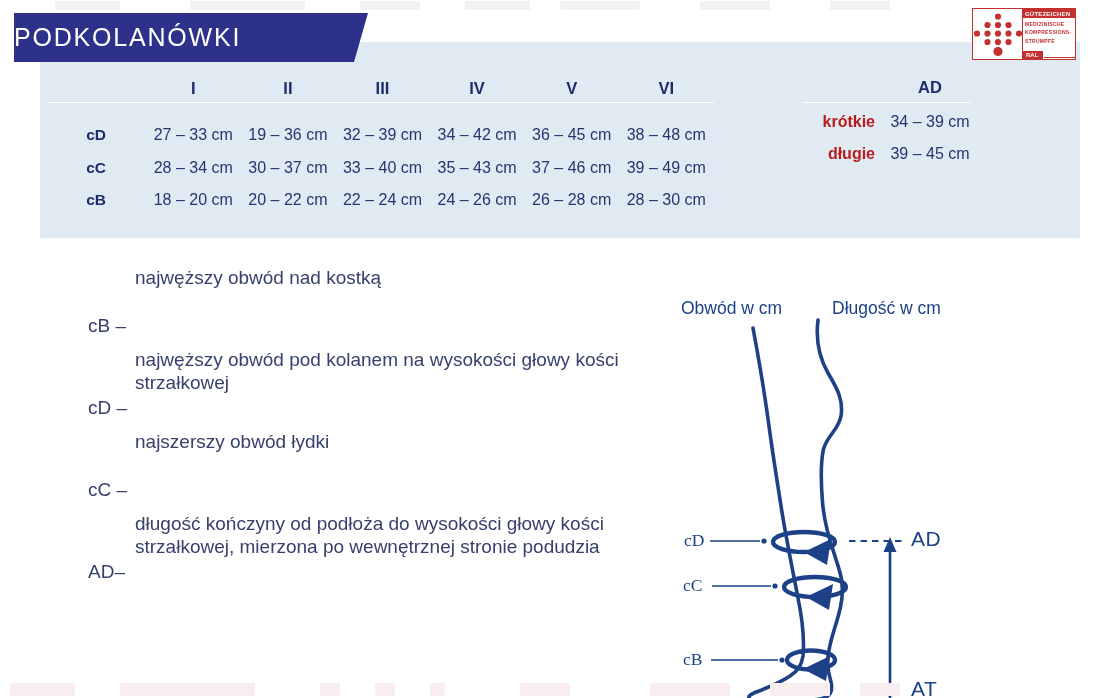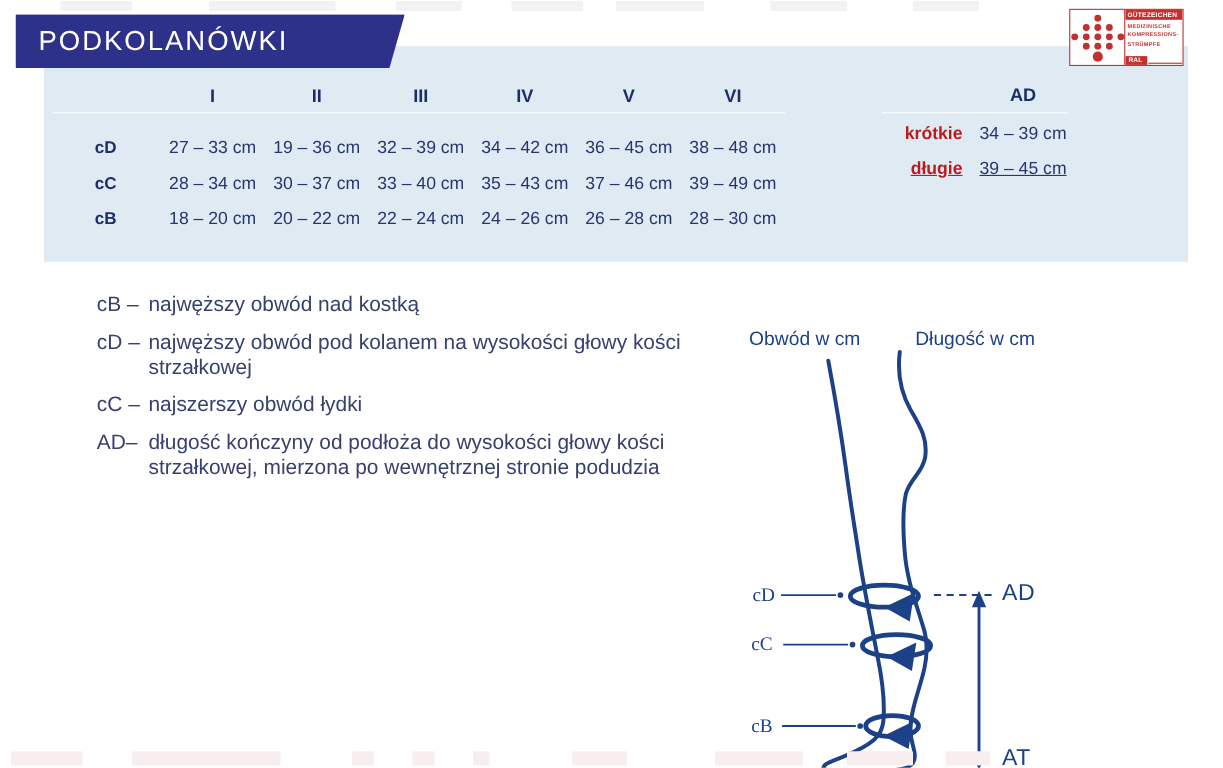--- a/index.html
+++ b/index.html
@@ -13,61 +13,61 @@
   .edge-strip.top { top:0; height:12px; }
   .edge-strip.bottom { bottom:0; height:18px; }
   .ghost { position:absolute; border-radius:1px; }
   .edge-strip.top .ghost { top:1px; height:9px; background:#f2f2f4; }
   .edge-strip.bottom .ghost { top:3px; height:13px; background:#f8eef0; }
 
   
   .banner { position:absolute; left:14px; top:13px; width:354px; height:49px;
             background:#2d3189; clip-path:polygon(0 0,100% 0,calc(100% - 14px) 100%,0 100%);
             display:flex; align-items:center; z-index:3; }
-  .banner .title { color:#ffffff; font-size:25px; letter-spacing:1.8px; margin-left:21px; font-weight:400; }
+  .banner .title { color:#ffffff; font-size:25px; letter-spacing:1.8px; font-weight:400; }
 
   
   .panel { position:absolute; left:40px; top:42px; width:1040px; height:196px; background:#dfeaf3; z-index:1; }
   .t-row { position:absolute; left:8px; height:20px; display:grid;
            grid-template-columns:98px repeat(6,94.6px); align-items:center; color:#27356f; }
   .t-row .t-label { text-align:right; padding-right:40px; font-weight:bold; font-size:15.5px; color:#1d2d6b; }
   .t-row .t-cell { text-align:center; font-size:16px; }
   .t-head { top:36px; }
   .t-head .t-cell { font-weight:bold; font-size:16.5px; color:#1d2d6b; }
   .rule { position:absolute; height:1px; background:rgba(255,255,255,0.92); }
   .main-rule { left:8px; top:60px; width:666px; }
   .ad-rule   { left:762px; top:60px; width:169px; }
   .row-cd { top:83px; } .row-cc { top:116px; } .row-cb { top:148px; }
   .ad-header { position:absolute; left:850px; top:36px; width:80px; text-align:center;
                font-weight:bold; font-size:16.5px; color:#1d2d6b; }
   .ad-label { position:absolute; left:715px; width:120px; text-align:right;
               font-weight:bold; font-size:16px; color:#b91c1c; }
   .ad-value { position:absolute; left:830px; width:120px; text-align:center;
               font-size:16px; color:#27356f; }
-  .ad-r1 { top:71px; } .ad-r2 { top:103px;text-decoration:underline; }
+  .ad-r1 { top:71px; } .ad-r2 { top:103px; }
 
   
   .seal { position:absolute; left:972px; top:8px; width:104px; height:52px; background:#ffffff;
           border:1px solid #c3302f; display:flex; z-index:4; }
   .seal-dots { width:50px; border-right:1px solid #c3302f; flex:none; }
   .seal-text { flex:1; display:flex; flex-direction:column; overflow:hidden; }
   .seal-band { background:#c3302f; color:#ffffff; font-size:6px; font-weight:bold;
                letter-spacing:0.2px; padding:2px 2px 1px 2px; white-space:nowrap; }
   .seal-line { color:#c3302f; font-size:5px; font-weight:bold; letter-spacing:0.3px;
                padding-left:2px; margin-top:2.6px; white-space:nowrap; }
   .seal-ral-row { margin-top:auto; display:flex; align-items:flex-end; }
   .seal-ral { background:#c3302f; color:#ffffff; font-size:6px; font-weight:bold;
               padding:1px 5px 1px 3px; }
   .seal-ral-tail { flex:1; height:1px; background:#c3302f; margin-bottom:1px; margin-left:1px; }
 
   
   .legend { position:absolute; left:88px; top:266px; width:549px; color:#38406e;
             font-size:19px; line-height:23px; }
   .legend-item { display:flex; margin-bottom:11px; }
-  .legend-term { width:47px; flex:none; }
+  .legend-term { width:47px; flex:none;margin-top:48px; }
   .legend-desc { flex:1; }
 
   
   .diagram { position:absolute; left:650px; top:265px; width:350px; height:425px; color:#1c4187;margin-top:28px; }
   .diag-col-label { position:absolute; top:5px; font-size:17.5px; color:#1c4187; white-space:nowrap; }
   .lab-obwod { left:31px; }
   .lab-dlugosc { left:182px;text-align:center; }
   .diagram svg { position:absolute; left:0; top:25px; }
   .marker { position:absolute; font-family:"Liberation Serif", serif; font-size:17.5px; color:#1c4187; }
   .m-cd { left:34px; top:237px; }

